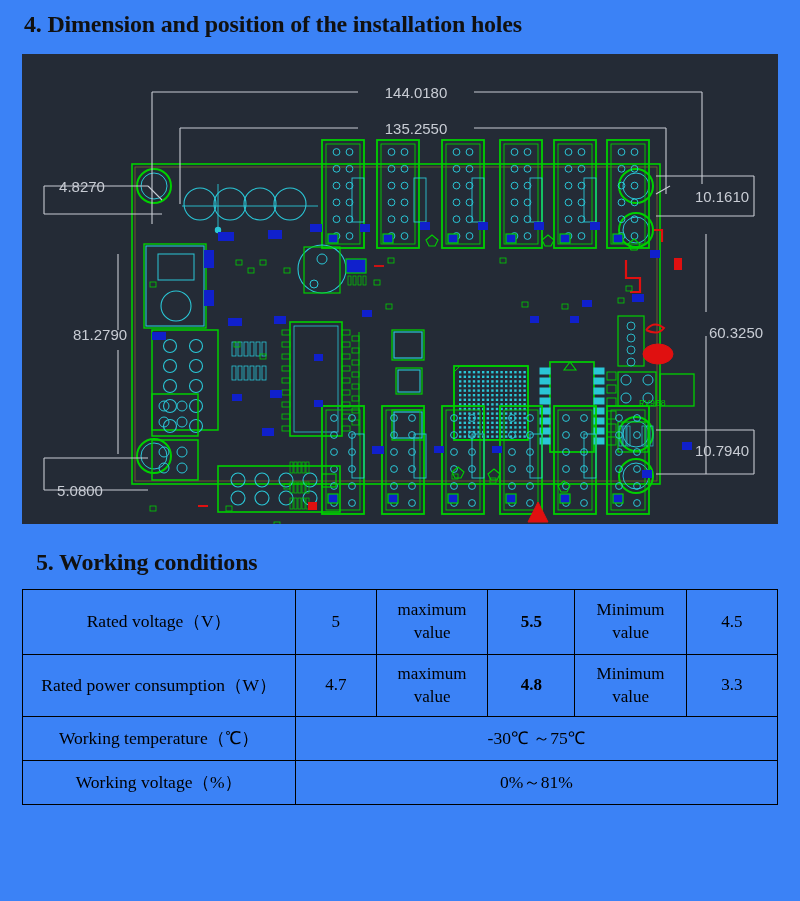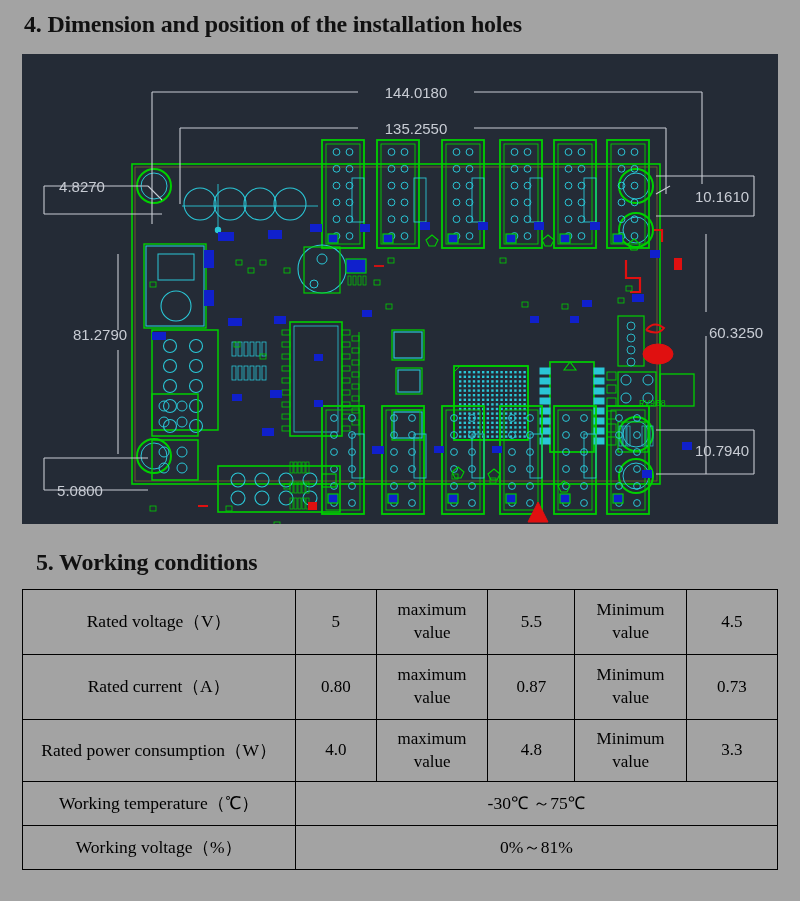--- a/index.html
+++ b/index.html
@@ -1,17 +1,17 @@
 <!DOCTYPE html>
 <html><head>
 <meta charset="utf-8">
 <style>
   html,body{margin:0;padding:0;background:#fff;}
   body{width:800px;height:901px;font-family:"Liberation Serif",serif;overflow:hidden;}
-  .page{position:relative;width:800px;height:901px;background:#a3a3a3;}
+  .page{position:relative;width:800px;height:901px;background:#3b82f6;}
 
   h2.section-title{
     font-family:"Liberation Serif",serif;
     font-weight:bold;font-size:24px;color:#111;
     margin:0;padding:0;letter-spacing:-0.2px;
   }
   #sec4-title{position:absolute;left:24px;top:11px;}
   #sec5-title{position:absolute;left:24px;top:549px;margin-left:12px;}
 
   
@@ -35,21 +35,21 @@
     table-layout:fixed;
   }
   table.specs td{
     border:1.6px solid #000;
     text-align:center;vertical-align:middle;
     padding:5px 3px;line-height:1.35;
   }
   td.lbl{width:265px;font-size:17.5px;padding:6px 6px;}
   td.v1{width:74px;}
   td.mx{width:104px;}
-  td.v2{width:80px;}
+  td.v2{width:80px;font-weight:bold;}
   td.mn{width:104px;}
   td.v3{width:84px;}
   td.wide{font-size:17.5px;}
   .r3{height:62px;}
   .r12{height:65px;}
   .r45{height:44px;font-family:Liberation Serif, serif;}
 </style>
 </head>
 <body>
 
@@ -759,31 +759,23 @@
     <table class="specs">
       <tbody>
         <tr class="r12">
           <td class="lbl">Rated voltage（V）</td>
           <td class="v1">5</td>
           <td class="mx">maximum value</td>
           <td class="v2">5.5</td>
           <td class="mn">Minimum value</td>
           <td class="v3">4.5</td>
         </tr>
-        <tr class="r12">
-          <td class="lbl">Rated current（A）</td>
-          <td class="v1">0.80</td>
-          <td class="mx">maximum value</td>
-          <td class="v2">0.87</td>
-          <td class="mn">Minimum value</td>
-          <td class="v3">0.73</td>
-        </tr>
         <tr class="r3">
           <td class="lbl">Rated power consumption（W）</td>
-          <td class="v1">4.0</td>
+          <td class="v1">4.7</td>
           <td class="mx">maximum value</td>
           <td class="v2">4.8</td>
           <td class="mn">Minimum value</td>
           <td class="v3">3.3</td>
         </tr>
         <tr class="r45">
           <td class="lbl">Working temperature（℃）</td>
           <td class="wide" colspan="5">-30℃ ～75℃</td>
         </tr>
         <tr class="r45">

